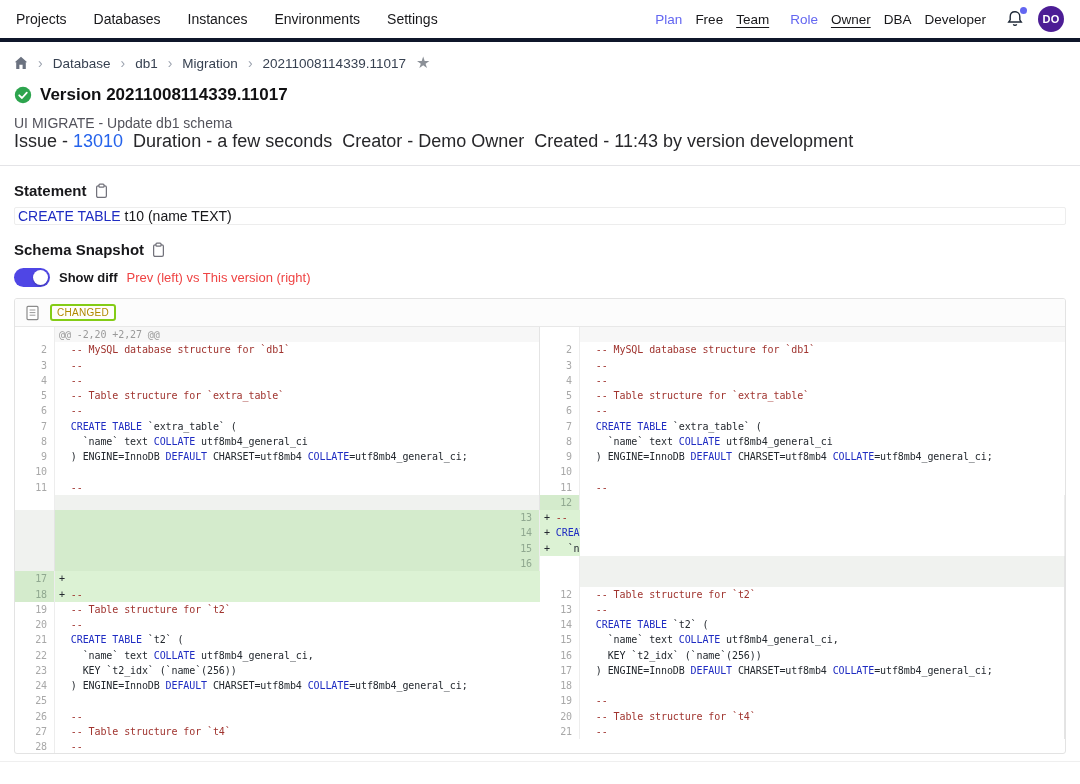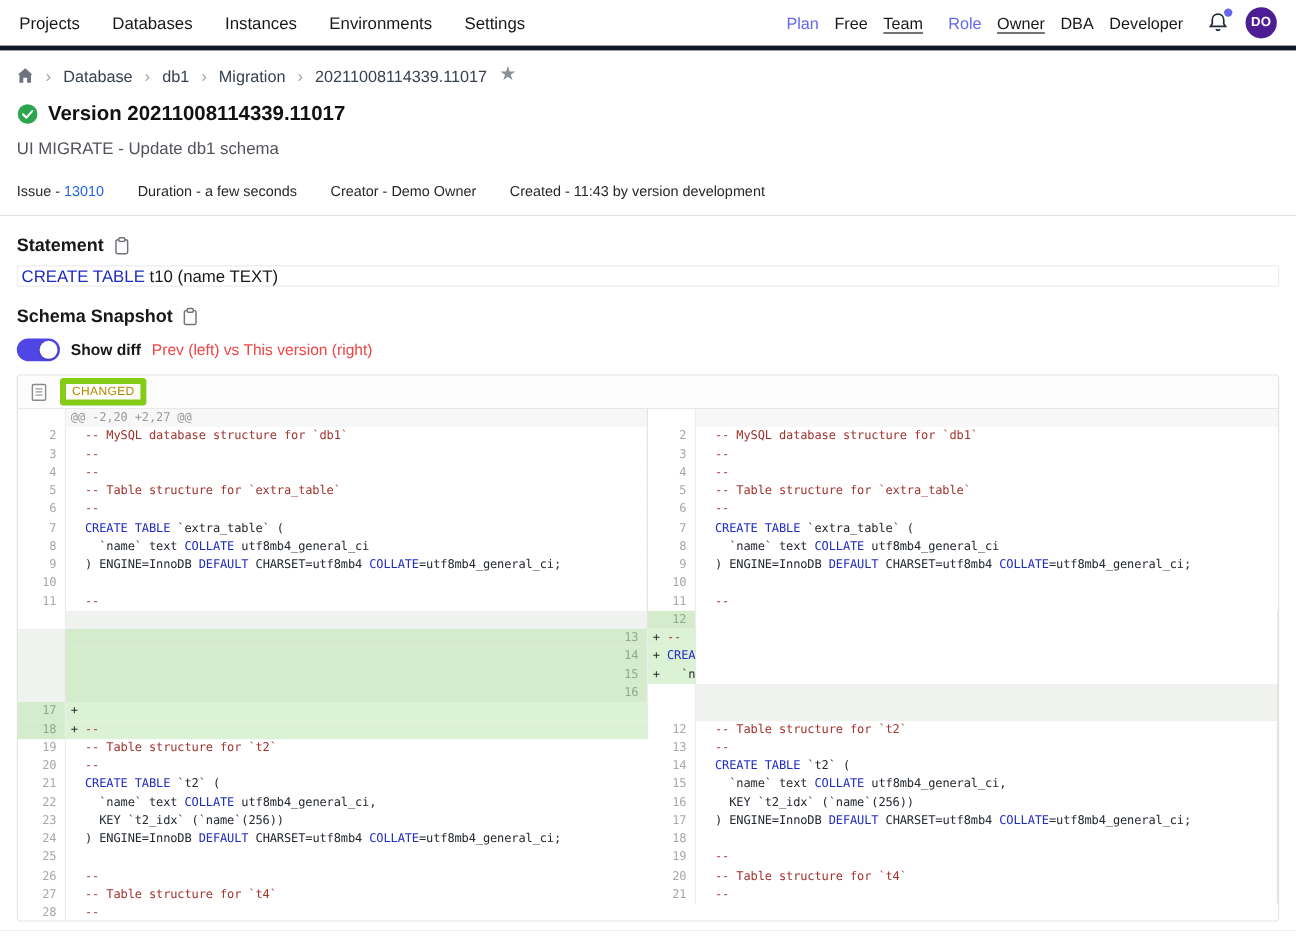--- a/index.html
+++ b/index.html
@@ -28,21 +28,21 @@
     font-size:13.5px; color:#374151; }
   .crumb { cursor:pointer; }
   .crumb-sep { color:#9ca3af; font-size:14px; }
   .star { color:#8b9097; font-size:16px; line-height:1; cursor:pointer; }
 
   
   .ver-head { padding:0 14px; }
   .ver-title-row { display:flex; align-items:center; gap:8px; margin-top:14px; }
   .ver-title { font-size:17px; font-weight:bold; color:#111113; }
   .ver-sub { margin-top:10px; font-size:14px; color:#52525b; }
-  .ver-meta { margin-top:21px; display:flex; gap:28px; font-size:12px; color:#27272a; }
+  .ver-meta { margin-top:0; display:flex; gap:10px; font-size:18px; color:#27272a; }
   .issue-link { color:#2563eb; text-decoration:none; cursor:pointer; }
 
   .divider { border-top:1px solid #e4e4e7; margin-top:13px; }
 
   
   .sec-head { display:flex; align-items:center; gap:7px; margin:16px 14px 0; }
   .sec-title { font-size:15px; font-weight:bold; color:#18181b; }
   .copy-btn { cursor:pointer; display:flex; }
 
   .stmt-box { margin:8px 14px 0; border:1px solid #ededed; border-radius:2px;
@@ -55,21 +55,21 @@
   .toggle .knob { position:absolute; top:2px; right:2px; width:15px; height:15px;
     border-radius:50%; background:#fff; box-shadow:0 1px 2px rgba(0,0,0,.25); }
   .toggle-label { font-size:13px; font-weight:bold; color:#18181b; }
   .toggle-note { font-size:13px; color:#ef4444; }
 
   
   .diff-panel { margin:11px 14px 0; border:1px solid #e3e3e3; border-radius:3px;
     height:456px; overflow:hidden; }
   .diff-header { height:28px; display:flex; align-items:center; gap:10px; padding:0 10px;
     background:#fcfcfc; border-bottom:1px solid #e8e8e8; }
-  .badge-changed { font-size:10px; color:#b08800; border:5px solid #84cc16; border-radius:3px;
+  .badge-changed { font-size:10px; color:#b08800; border:2px solid #84cc16; border-radius:3px;
     padding:1px 5px; letter-spacing:.3px; background:#fffefa; }
 
   .diff-grid { display:grid; grid-template-columns:40px 1fr 40px 1fr; grid-auto-rows:15.27px;
     font-family:"DejaVu Sans Mono", monospace; font-size:10px; letter-spacing:-0.1px; }
   .gut { text-align:right; padding-right:7px; color:#a8a8a8; border-right:1px solid #ededed;
     line-height:15.27px; }
   .code { padding-left:4px; white-space:pre; overflow:hidden; line-height:15.27px; color:#24292f; }
   .cl { border-right:1px solid #e4e4e4; }
   .hunk { background:#f7f7f7; color:#9a9a9a; }
   .void { background:#f0f2ef; }

